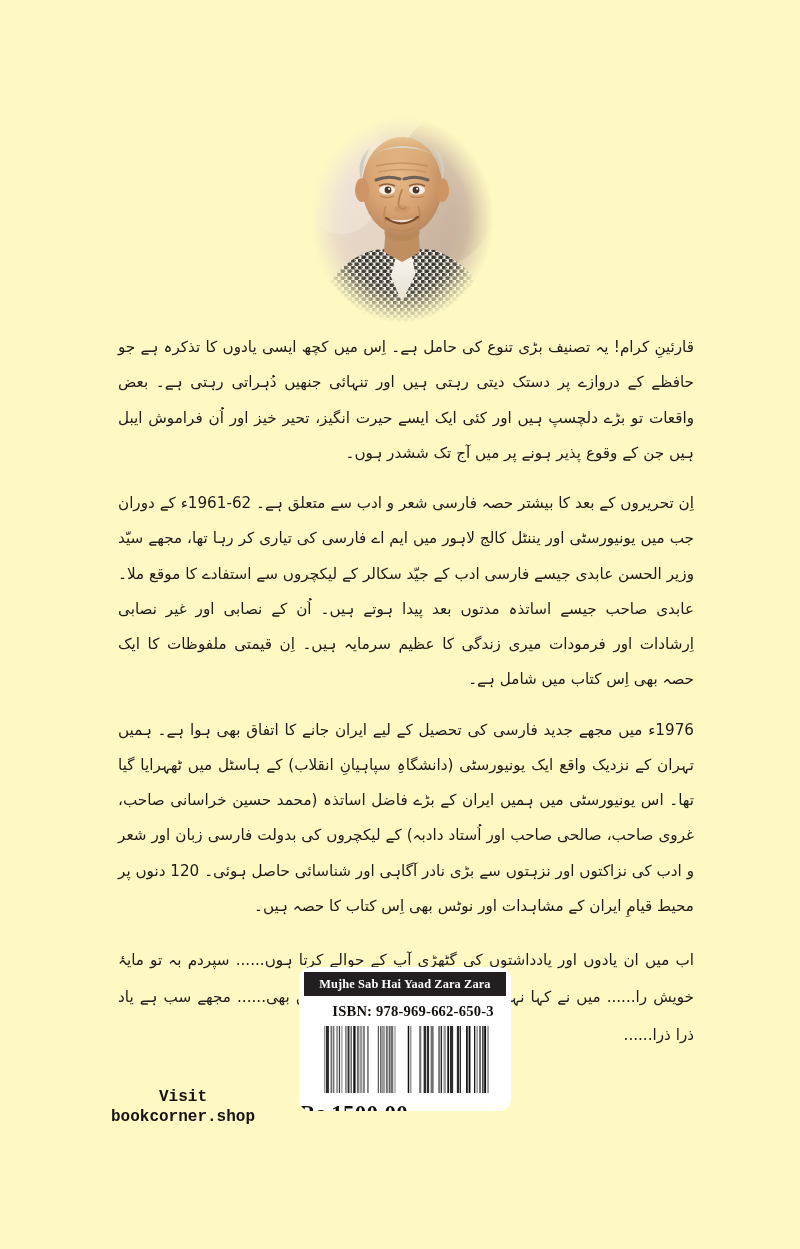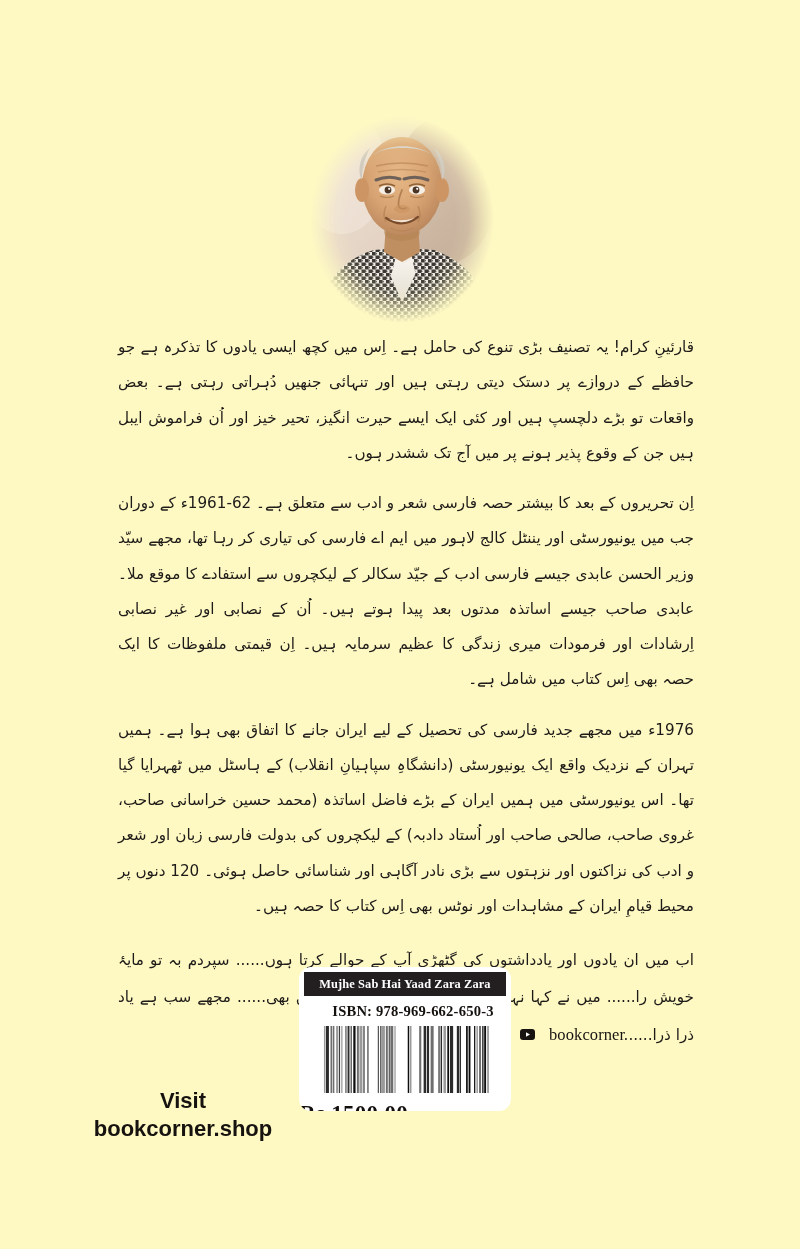--- a/index.html
+++ b/index.html
@@ -73,22 +73,22 @@
   }
 
   
   #visit-block {
     position: absolute;
     left: 68px;
     top: 1087px;
     width: 230px;
     text-align: center;
     color: #16120f;
-    font-family: Liberation Sans, sans-serif;
-    font-size: 22px;
+    font-family: Liberation Mono, monospace;
+    font-size: 16px;
     font-weight: 700;
     line-height: 1.28;
   }
 
   
   #barcode-card {
     position: absolute;
     left: 299px;
     top: 967px;
     width: 212px;
@@ -320,29 +320,20 @@
           <rect x="163.25" y="0" width="1.25" height="67" fill="#0d0d0d"></rect>
           <rect x="165.19" y="0" width="1.88" height="67" fill="#0d0d0d"></rect>
           <rect x="168.16" y="0" width="1.74" height="67" fill="#9a9a9a"></rect>
         </g>
     </svg>
     <div id="price-line">Rs.1500.00</div>
   </div>
 
   <div id="social-list">
 
-    <div class="social-row">
-      <span class="social-icon">
-        <svg width="15" height="11" viewBox="0 0 15 11">
-            <rect x="0" y="0" width="15" height="11" rx="3" fill="#171311"></rect>
-            <path d="M6 3.2 L10 5.5 L6 7.8 Z" fill="#ffffff"></path>
-          </svg>
-      </span>
-      <span class="social-handle">bookcorner</span>
-    </div>
 
 
 
 
 
   </div>
 
 </div>
 
 </body></html>

